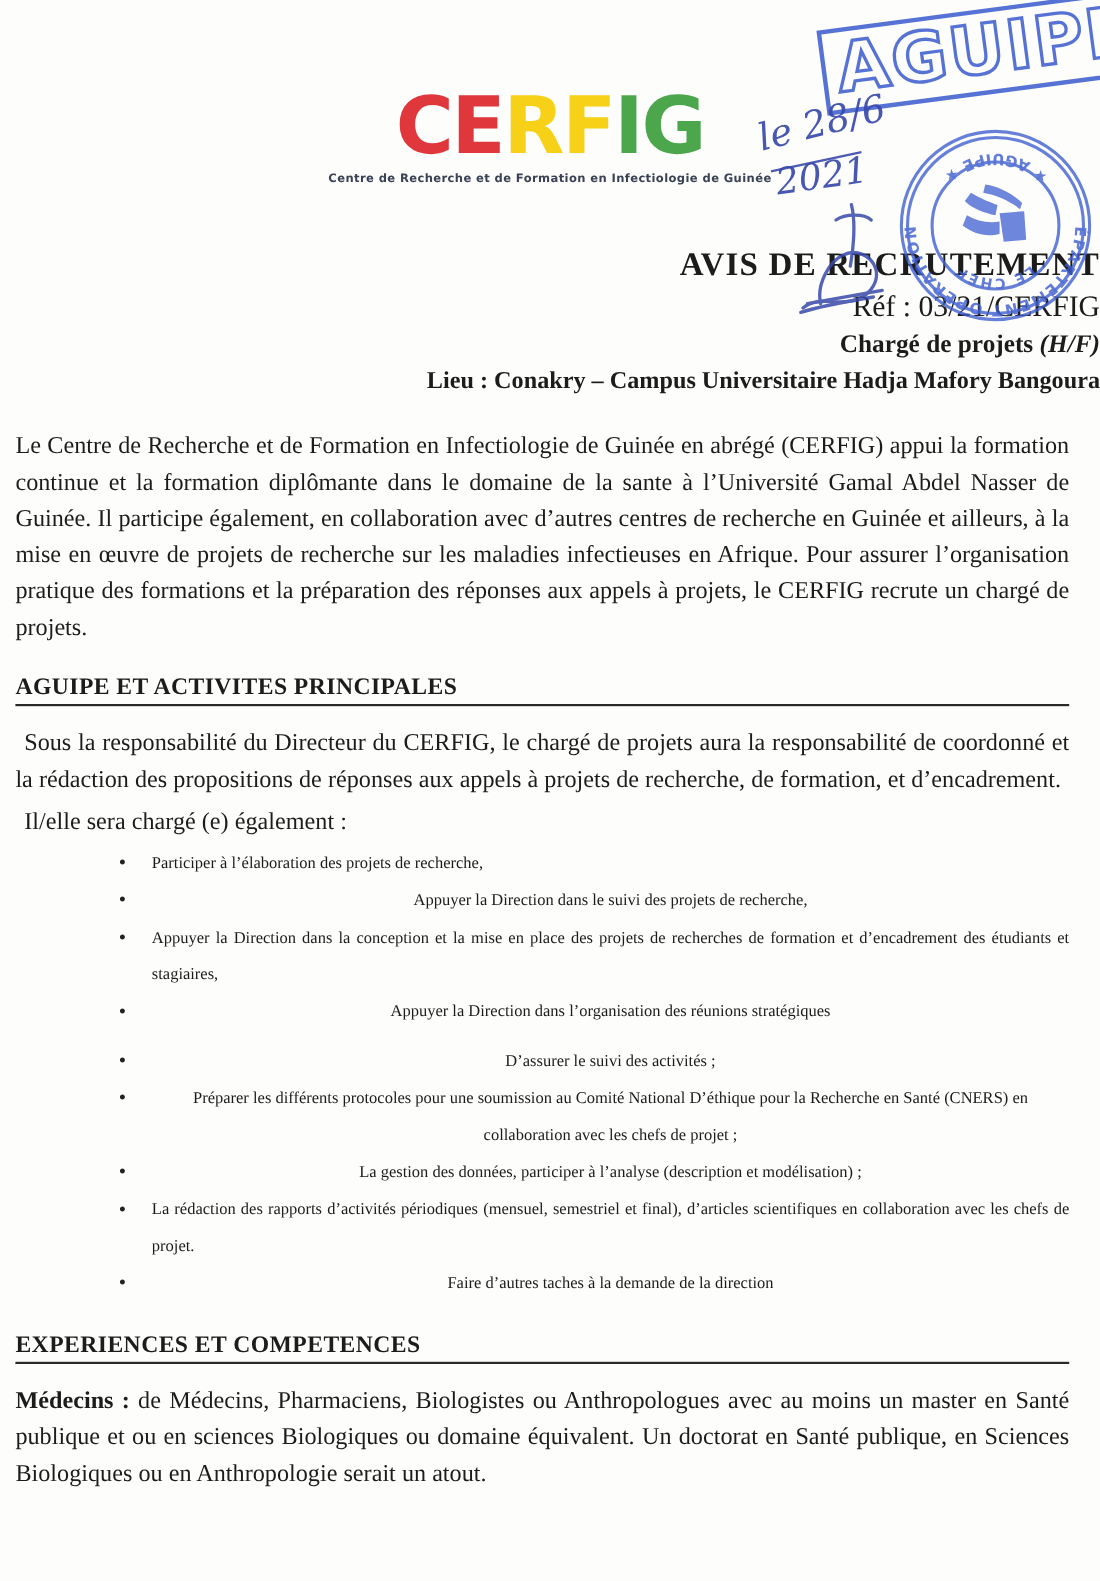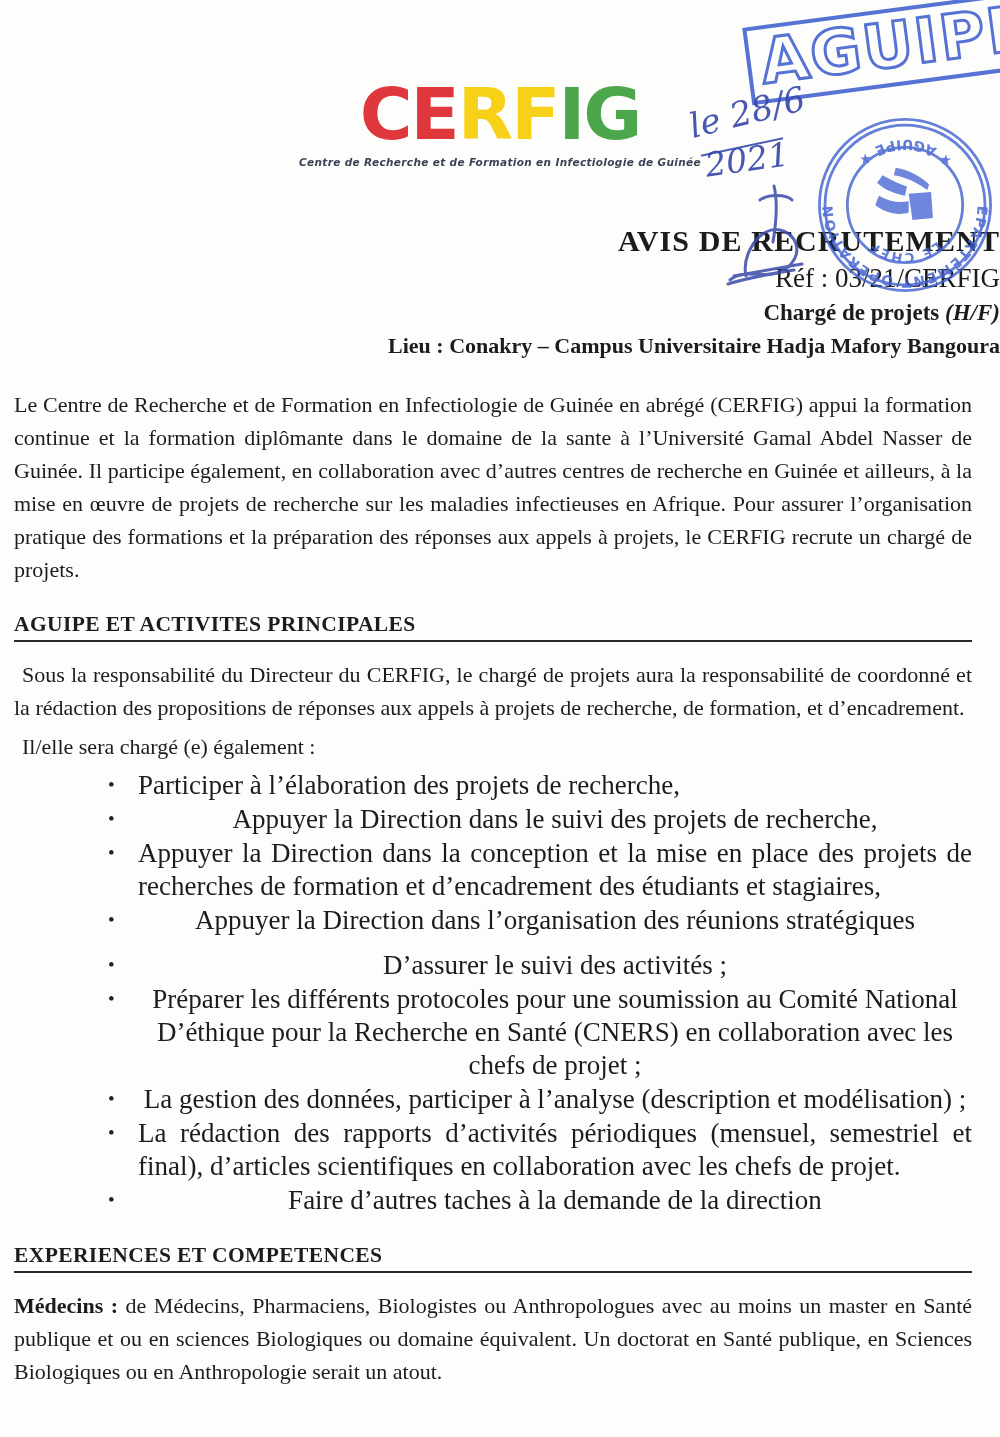--- a/index.html
+++ b/index.html
@@ -37,21 +37,20 @@
   .logo-ce { color: #e0373c; }
   .logo-rf { color: #f7d117; }
   .logo-ig { color: #4ca64c; }
   .logo-sub {
     margin-top: 6px;
     font-family: "DejaVu Sans", sans-serif;
     font-size: 10.5px;
     font-weight: 600;
     letter-spacing: 0.35px;
     color: #3b4256;
-    font-style: italic;
   }
 
   
   .title-block {
     position: absolute;
     left: 0;
     top: 224px;
     width: 1000px;
     text-align: right;
   }
@@ -107,21 +106,21 @@
   }
 
   ul.bullets {
     list-style: none;
     margin: 6px 0 0 0;
     padding: 0;
   }
   ul.bullets li {
     position: relative;
     padding-left: 124px;
-    font-size: 27px;
+    font-size: 15px;
     line-height: 33px;
     margin-bottom: 1px;
     text-align: justify;
   }
   ul.bullets li.no-justify { text-align: center; }
   ul.bullets li::before {
     content: "\2022";
     position: absolute;
     left: 94px;
     top: -1px;

